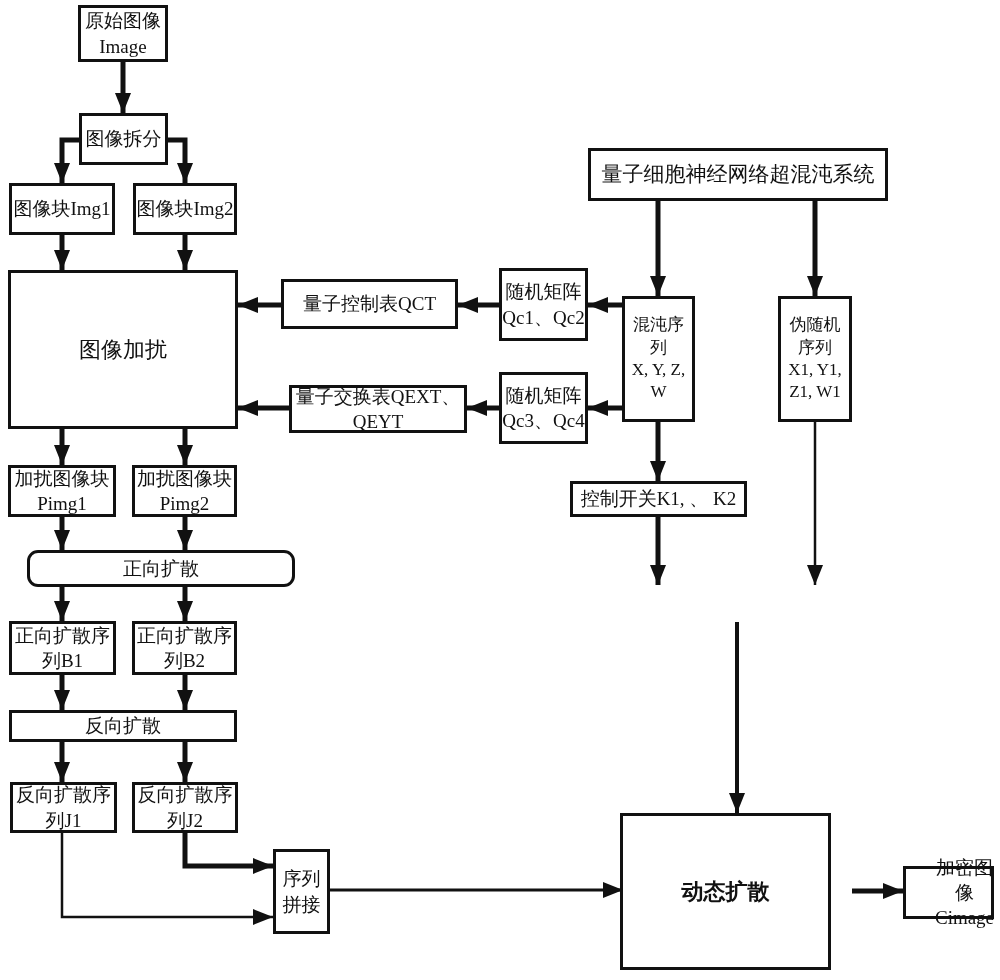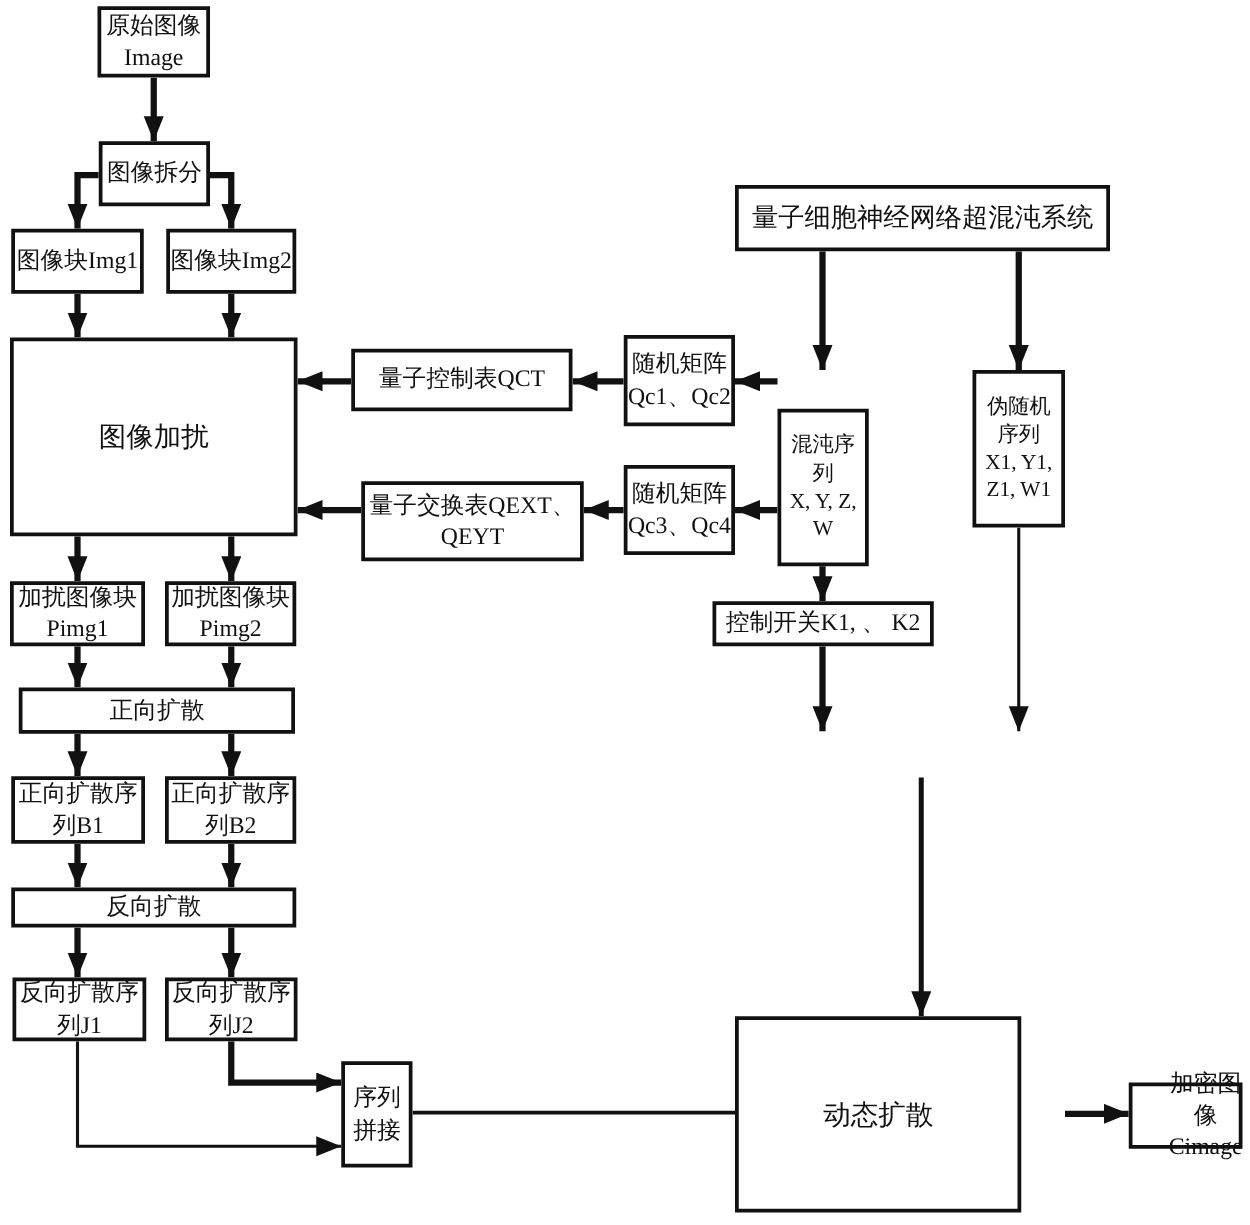--- a/index.html
+++ b/index.html
@@ -95,63 +95,63 @@
   <div class="node" style="left:133px; top:183px; width:104px; height:52px;">图像块Img2</div>
 
   <div class="node f22" style="left:8px; top:270px; width:230px; height:159px;">图像加扰</div>
 
   <div class="node" style="left:8px; top:465px; width:108px; height:52px;">加扰图像块
 Pimg1</div>
 
   <div class="node" style="left:132px; top:465px; width:105px; height:52px;">加扰图像块
 Pimg2</div>
 
-  <div class="node" style="left:15px; top:550px; width:221px; height:37px;">正向扩散</div>
+  <div class="node" style="left:27px; top:550px; width:268px; height:37px;border-radius:11px;">正向扩散</div>
 
   <div class="node" style="left:9px; top:621px; width:107px; height:54px;">正向扩散序
 列B1</div>
 
   <div class="node" style="left:132px; top:621px; width:105px; height:54px;">正向扩散序
 列B2</div>
 
   <div class="node" style="left:9px; top:710px; width:228px; height:32px;">反向扩散</div>
 
   <div class="node" style="left:10px; top:782px; width:107px; height:51px;">反向扩散序
 列J1</div>
 
   <div class="node" style="left:132px; top:782px; width:106px; height:51px;">反向扩散序
 列J2</div>
 
   <div class="node" style="left:273px; top:849px; width:57px; height:85px;">序列
 拼接</div>
 
   <div class="node" style="left:281px; top:279px; width:177px; height:50px;">量子控制表QCT</div>
 
-  <div class="node" style="left:289px; top:385px; width:178px; height:64px;">量子交换表QEXT、
+  <div class="node" style="left:289px; top:385px; width:178px; height:48px;">量子交换表QEXT、
 QEYT</div>
 
   <div class="node" style="left:499px; top:268px; width:89px; height:73px;">随机矩阵
 Qc1、Qc2</div>
 
   <div class="node" style="left:499px; top:372px; width:89px; height:72px;">随机矩阵
 Qc3、Qc4</div>
 
   <div class="node f21" style="left:588px; top:148px; width:300px; height:53px;">量子细胞神经网络超混沌系统</div>
 
-  <div class="node f17" style="left:622px; top:296px; width:73px; height:126px;margin-top:31px;">混沌序
+  <div class="node f17" style="left:622px; top:296px; width:73px; height:126px;">混沌序
 列
 X, Y, Z,
 W</div>
 
   <div class="node f17" style="left:778px; top:296px; width:74px; height:126px;">伪随机
 序列
 X1, Y1,
 Z1, W1</div>
 
   <div class="node" style="left:570px; top:481px; width:177px; height:36px;">控制开关K1, 、 K2</div>
 
 
-  <div class="node f22" style="left:588px; top:813px; width:229px; height:157px;">动态扩散</div>
+  <div class="node f22" style="left:620px; top:813px; width:211px; height:157px;font-weight:bold;">动态扩散</div>
 
   <div class="node" style="left:903px; top:866px; width:91px; height:53px;padding-left:32px;">加密图像
 Cimage</div>
 
 </div>
 
 </body></html>

